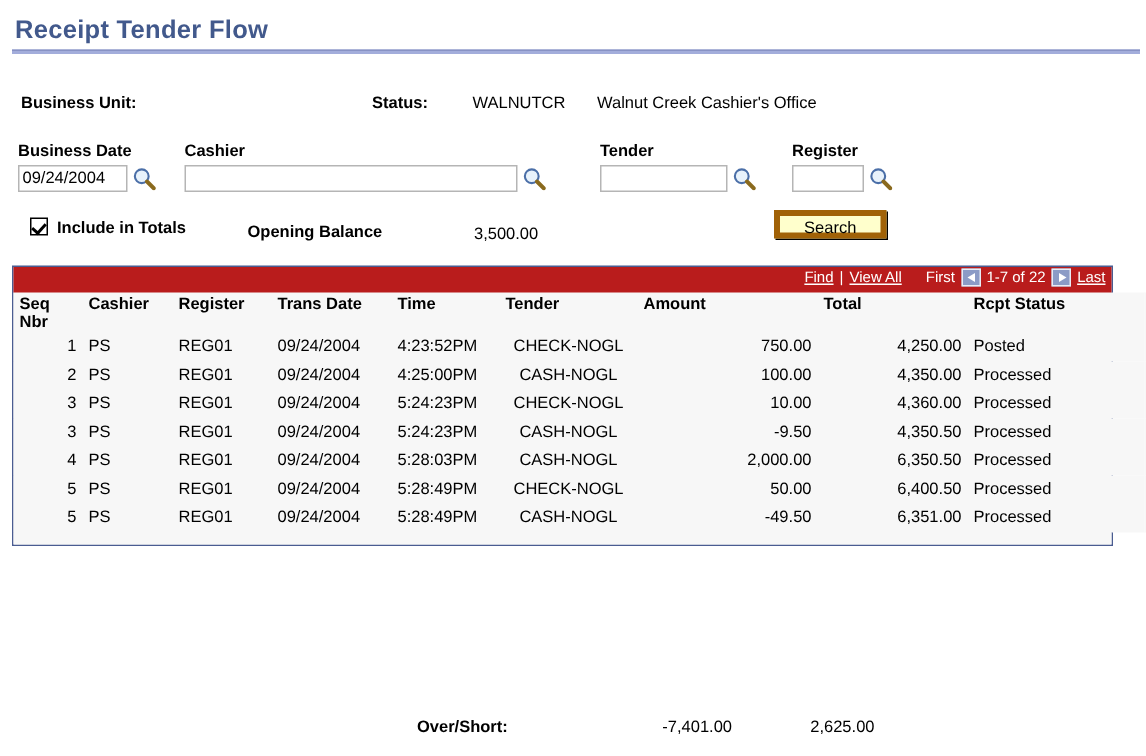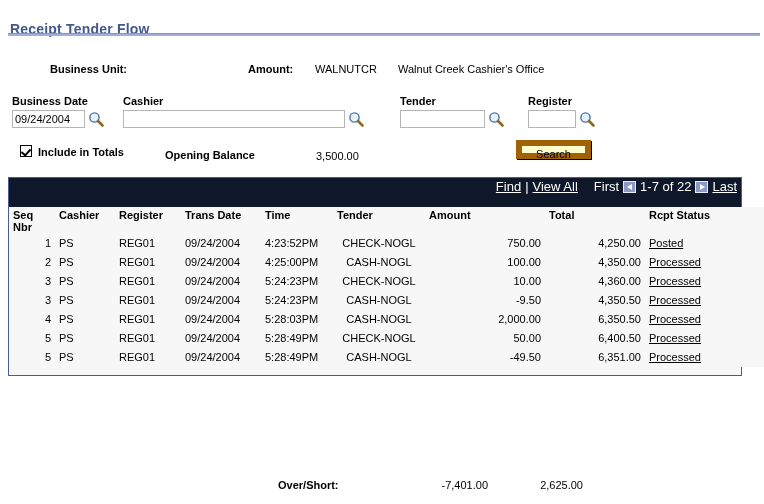--- a/index.html
+++ b/index.html
@@ -14,22 +14,22 @@
     font-size: 11px;
     color: #000000;
     overflow: hidden;
     position: relative;
   }
 
   
   #page-title {
     position: absolute;
     left: 10px;
-    top: 21px;
-    font-size: 14px;
+    top: 10px;
+    font-size: 17px;
     font-weight: bold;
     color: #42598c;
     letter-spacing: 0.2px;
     white-space: nowrap;
   }
   #title-rule {
     position: absolute;
     left: 8px;
     top: 33px;
     width: 752px;
@@ -46,21 +46,21 @@
     color: #000;
     white-space: nowrap;
   }
   .val {
     position: absolute;
     font-size: 11px;
     color: #000;
     white-space: nowrap;
   }
 
-  #bu-label   { left: 14px;  top: 63px; margin-left: 36px; }
+  #bu-label   { left: 14px;  top: 63px; }
   #bu-value   { left: 140px; top: 63px; margin-top: 48px; }
   #office-label { left: 248px; top: 63px; }
   #office-value { left: 315px; top: 63px; }
   #office-desc  { left: 398px; top: 63px; }
 
   
   #bd-label  { left: 12px;  top: 95px; }
   #csh-label { left: 123px; top: 95px; }
   #tnd-label { left: 400px; top: 95px; }
   #reg-label { left: 528px; top: 95px; }
@@ -123,21 +123,21 @@
   #opening-balance-value { left: 316px; top: 150px; }
 
   
   #search-button {
     position: absolute;
     left: 516px;
     top: 140px;
     width: 75px;
     height: 19px;
     background: #ffffcc;
-    border: 6px solid #a16207;
+    border: 4px solid #a16207;
     box-shadow: 1px 1px 0 0 #000000;
     font-family: "Liberation Sans", sans-serif;
     font-size: 11px;
     color: #000;
     cursor: pointer;
     padding: 0;
     line-height: 17px;
     text-align: center;
   }
 
@@ -145,25 +145,25 @@
   #grid {
     position: absolute;
     left: 8px;
     top: 177px;
     width: 734px;
     border: 1px solid #4a5c91;
     box-sizing: border-box;
     background: #f7f7f7;
   }
   #grid-navbar {
-    height: 29px;
-    background: #0f172a;
+    height: 17px;
+    background: #b91c1c;
     color: #ffffff;
     position: relative;
-    font-size: 13px;
+    font-size: 10px;
   }
   #grid-nav-right {
     position: absolute;
     right: 4px;
     top: 1px;
     display: flex;
     align-items: center;
     gap: 4px;
     white-space: nowrap;
   }
@@ -235,21 +235,21 @@
   .c-receipt  { width: 76px;  text-align: right; }
 
   th.c-amount, th.c-total { text-align: right; }
   th.c-receipt { text-align: right; }
   th.c-seq { text-align: left; padding-left: 6px; }
   td.c-seq { padding-right: 10px; }
   td.c-cashier { padding-left: 6px; }
   td.c-register { padding-left: 2px; }
   td.c-amount { padding-right: 26px; }
   td.c-total  { padding-right: 10px; }
-  td.c-status { padding-left: 8px; text-decoration: underline; }
+  td.c-status { padding-left: 8px; }
   td.c-receipt { padding-right: 24px; }
   th.c-status { padding-left: 8px; }
   th.c-receipt { padding-right: 8px; }
   th.c-amount { padding-right: 46px; }
   th.c-total { padding-right: 12px; }
   th.c-tender { padding-left: 4px; }
   #grid-pad { height: 8px; background: #f7f7f7; }
 
   
   #footer-label {
@@ -278,21 +278,21 @@
   }
 </style>
 </head>
 <body>
 
 <div id="page-title">Receipt Tender Flow</div>
 <div id="title-rule"></div>
 
 <div class="lbl" id="bu-label">Business Unit:</div>
 <div class="val" id="bu-value">PSUNV</div>
-<div class="lbl" id="office-label">Amount:</div>
+<div class="lbl" id="office-label">Status:</div>
 <div class="val" id="office-value">WALNUTCR</div>
 <div class="val" id="office-desc">Walnut Creek Cashier's Office</div>
 
 <div class="lbl" id="bd-label">Business Date</div>
 <input class="ps-input" id="business-date-input" type="text" value="09/24/2004" style="">
 <span class="lookup-icon" id="bd-lookup">
   <svg width="16" height="16" viewBox="0 0 16 16" aria-hidden="true">
     <circle cx="6.5" cy="6.5" r="4.6" fill="#e8f2fb" stroke="#4b6fa8" stroke-width="1.4"></circle>
     <path d="M10 10 L14.5 14.5" stroke="#8a6a1e" stroke-width="2.6" stroke-linecap="round"></path>
   </svg>

